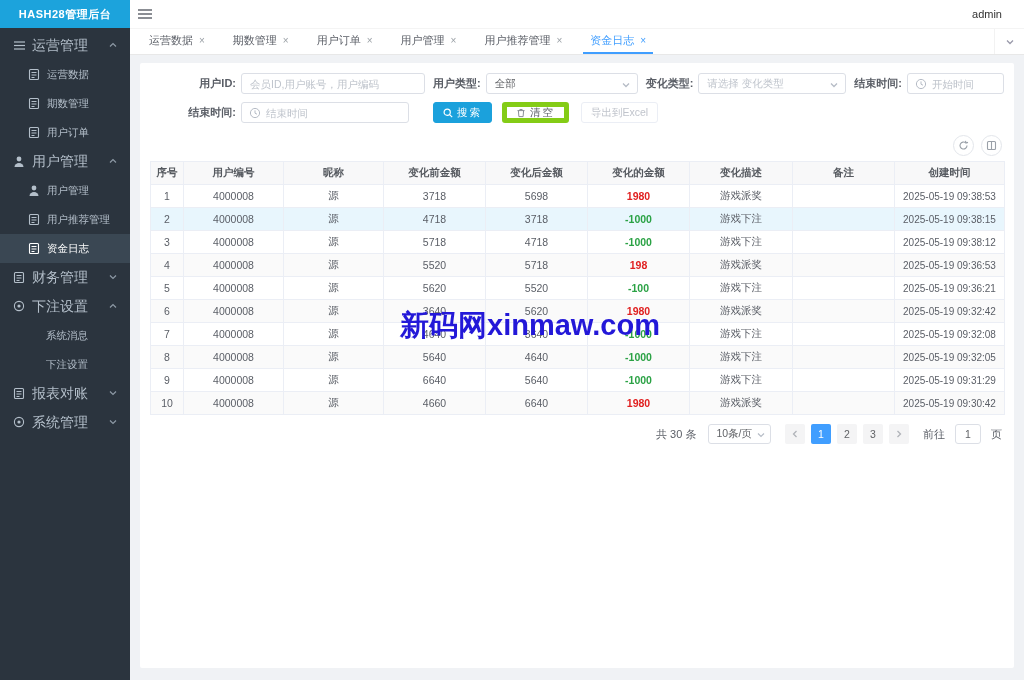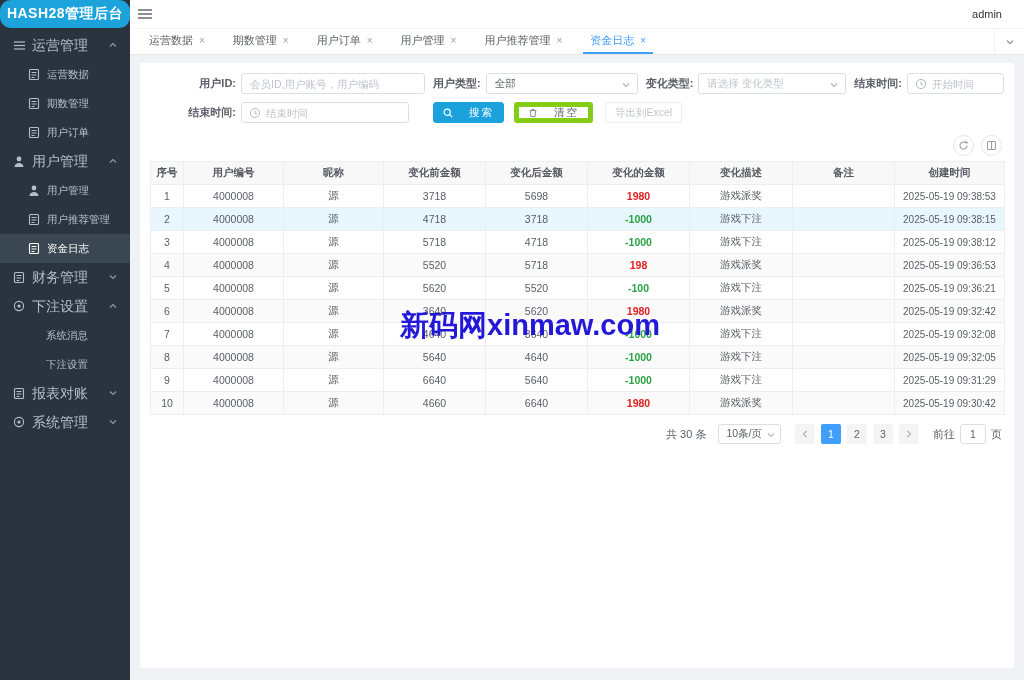--- a/index.html
+++ b/index.html
@@ -2,22 +2,22 @@
 <html><head>
 <meta charset="utf-8">
 <style>
   * { margin:0; padding:0; box-sizing:border-box; }
   html,body { width:1024px; height:680px; }
   body { font-family:"Liberation Sans","DejaVu Sans",sans-serif; background:#f0f2f5; overflow:hidden; }
   .app { position:relative; width:1024px; height:680px; }
 
   
   .sidebar { position:absolute; left:0; top:0; width:130px; height:680px; background:#2b343e; z-index:5; }
-  .logo { height:28px; background:#1ca3dc; color:#fff; font-size:14px; font-weight:bold;
-          display:flex; align-items:center; justify-content:center; letter-spacing:.5px;border-radius:11px; }
+  .logo { height:28px; background:#1ca3dc; color:#fff; font-size:11px; font-weight:bold;
+          display:flex; align-items:center; justify-content:center; letter-spacing:.5px; }
   .menu { padding-top:3px; }
   .side-item { height:29px; display:flex; align-items:center; color:#b4bfca; font-size:14px; cursor:pointer; position:relative; }
   .side-item .ic { width:13px; height:13px; display:inline-flex; margin-right:6px; flex:none; }
   .side-item.lv1 { padding-left:13px; }
   .side-item.lv2 { padding-left:28px; font-size:10.5px; }
   .side-item.lv3 { padding-left:46px; font-size:10.5px; }
   .side-item.active { background:#3a4753; color:#ffffff; }
   .side-item .chev { position:absolute; right:12px; top:9px; width:10px; height:10px; color:#8d99a5; }
 
   
@@ -48,21 +48,21 @@
   .tbox input { border:none; outline:none; width:100%; height:100%; font-size:10.5px; color:#606266; padding:0 8px; border-radius:3px; font-family:inherit; background:transparent; }
   .tbox input::placeholder { color:#bfc4cc; }
   .tbox.iconed input { padding-left:24px; }
   .tbox .lead { position:absolute; left:7px; top:4px; width:12px; height:12px; color:#b6bcc6; }
   .selbox { height:21px; border:1px solid #dcdfe6; border-radius:3px; background:#fff; display:flex; align-items:center; font-size:10.5px; padding:0 20px 0 8px; position:relative; cursor:pointer; }
   .selbox .val { color:#606266; }
   .selbox .ph { color:#bfc4cc; }
   .selbox .chev { position:absolute; right:6px; top:6px; width:10px; height:10px; color:#b6bcc6; }
   .gap8 { width:8px; flex:none; }
 
-  .btn { height:21px; border-radius:3px; font-size:10.5px; display:inline-flex; align-items:center; justify-content:center; cursor:pointer; padding:0 9px; white-space:nowrap;gap:12px; }
+  .btn { height:21px; border-radius:3px; font-size:10.5px; display:inline-flex; align-items:center; justify-content:center; cursor:pointer; padding:0 9px; white-space:nowrap; }
   .btn .bic { width:10px; height:10px; margin-right:4px; }
   .btn-search { background:#1ba1dc; color:#fff; border:1px solid #1ba1dc; letter-spacing:2px; }
   .btn-clear { background:#fff; color:#5a5e66; border:5px solid #84cc16; letter-spacing:2px; }
   .btn-export { background:#fff; color:#c0c4cc; border:1px solid #ebeef5; }
 
   
   .tools { display:flex; justify-content:flex-end; align-items:center; padding:4px 12px 0 0; gap:7px; }
   .cbtn { width:21px; height:21px; border:1px solid #e3e6eb; border-radius:50%; display:flex; align-items:center; justify-content:center; color:#9aa0a8; cursor:pointer; background:#fff; }
 
   
@@ -80,21 +80,21 @@
   .watermark { position:absolute; left:260px; top:243px; font-size:29px; font-weight:bold; color:#2318d8; z-index:9; white-space:nowrap; font-family:"Liberation Sans","DejaVu Sans",sans-serif; }
 
   
   .pager { display:flex; justify-content:flex-end; align-items:center; padding:9px 12px 0 0; font-size:11px; color:#5a5e66; gap:6px; }
   .pager .total { margin-right:6px; }
   .psize { height:20px; border:1px solid #dcdfe6; border-radius:3px; display:flex; align-items:center; padding:0 18px 0 7px; position:relative; font-size:10.5px; color:#606266; cursor:pointer; margin-right:8px; }
   .psize .chev { position:absolute; right:4px; top:5px; width:10px; height:10px; color:#b6bcc6; }
   .pbtn { min-width:20px; height:20px; background:#f4f4f5; border-radius:2px; display:flex; align-items:center; justify-content:center; font-size:10.5px; color:#606266; cursor:pointer; padding:0 5px; }
   .pbtn.arrow { color:#b0b3b9; }
   .pbtn.active { background:#409eff; color:#fff; }
-  .goto { margin-left:8px; display:flex; align-items:center; gap:5px; }
+  .goto { margin-left:8px; display:flex; align-items:center; gap:10px; }
   .goto input { width:26px; height:20px; border:1px solid #dcdfe6; border-radius:3px; text-align:center; font-size:10.5px; color:#606266; outline:none; font-family:inherit; }
   svg { display:block; }
 </style>
 </head>
 <body>
 
 <div class="app">
 
   <div class="sidebar">
     <div class="logo">HASH28管理后台</div>

